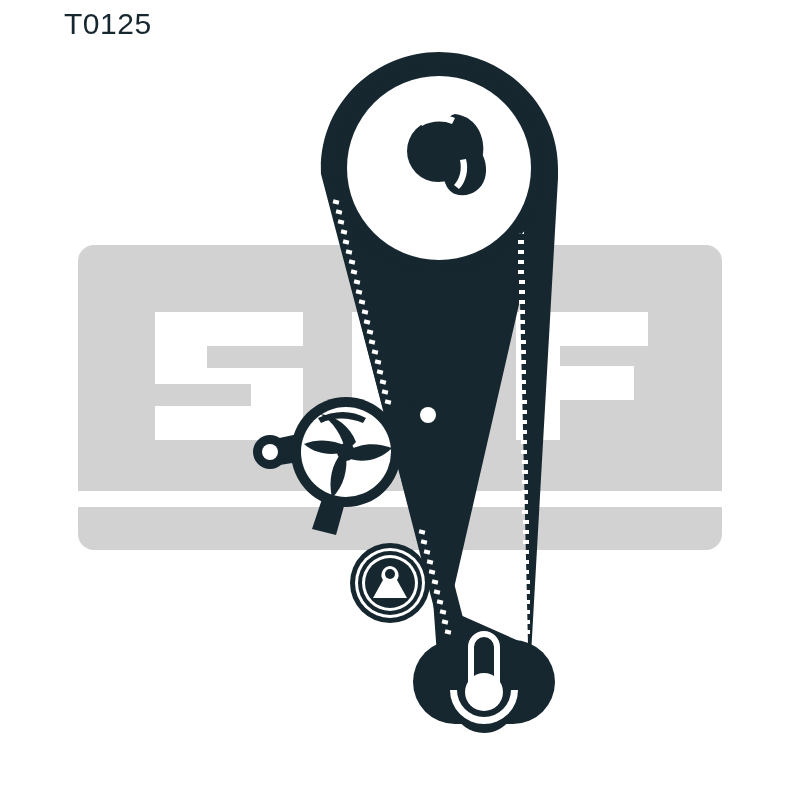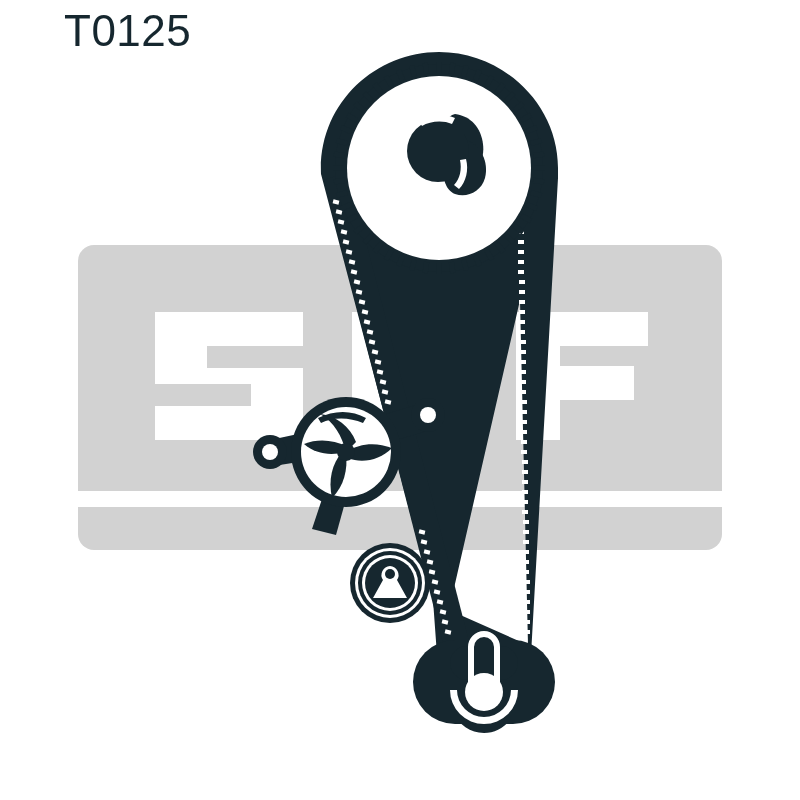--- a/index.html
+++ b/index.html
@@ -15,21 +15,21 @@
     width: 800px;
     height: 800px;
     background: #ffffff;
     overflow: hidden;
   }
   #part-number-label {
     position: absolute;
     left: 64px;
     top: 8px;
     font-family: "Liberation Sans", sans-serif;
-    font-size: 44px;
+    font-size: 30px;
     font-weight: 400;
     letter-spacing: 0.5px;
     color: #16272f;
     line-height: 1.05;
     user-select: none;
   }
   #diagram-svg {
     position: absolute;
     left: 0;
     top: 0;

